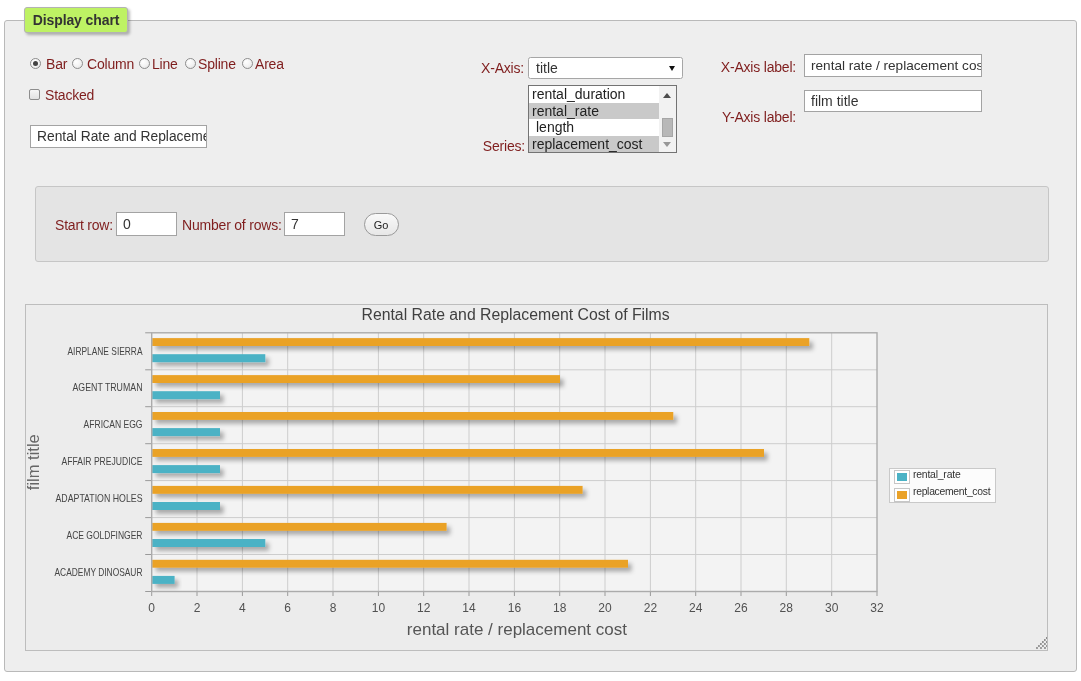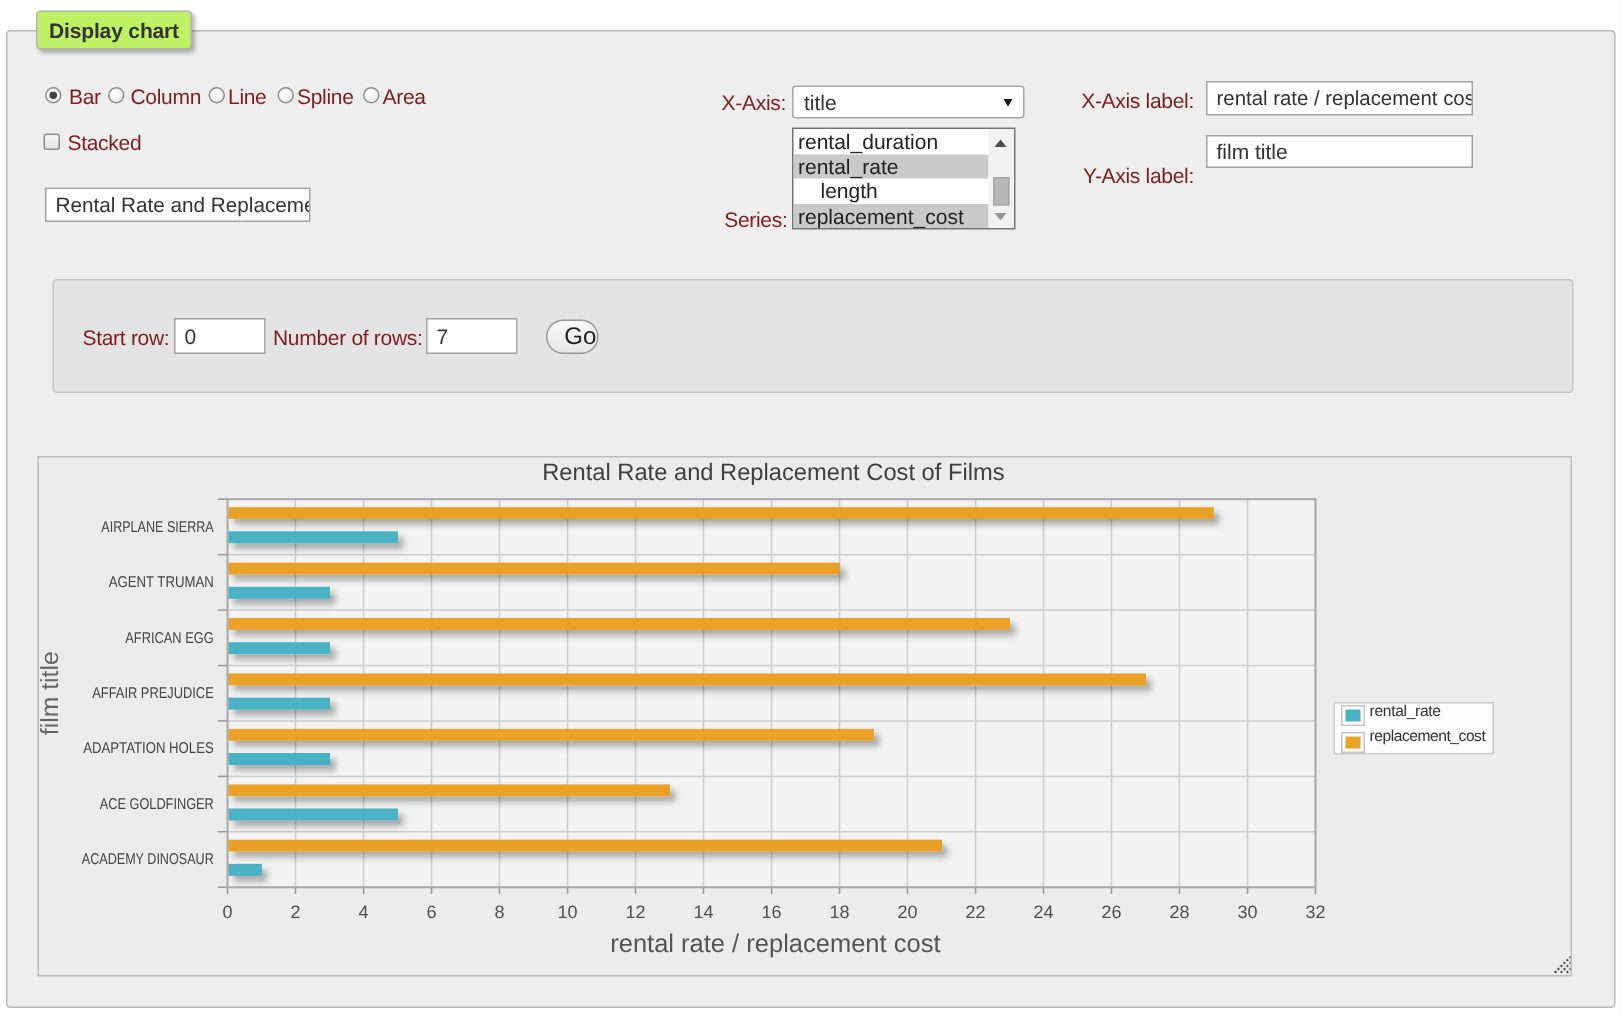--- a/index.html
+++ b/index.html
@@ -52,21 +52,21 @@
   <div class="abs" style="left:669px; top:66px; width:0; height:0;
        border-left:3.8px solid transparent; border-right:3.8px solid transparent;
        border-top:5.5px solid #111;"></div>
 
   <div class="lbl" style="right:556px; top:138px;">Series:</div>
   <div class="abs" style="left:528px; top:85px; width:149px; height:68px; background:#fff;
        border:1px solid #737373; overflow:hidden;">
     <div style="position:absolute; left:0; top:0; width:130px; font-size:14px; color:#222;">
       <div style="height:16.5px; line-height:16.5px; padding-left:3px;">rental_duration</div>
       <div style="height:16.5px; line-height:16.5px; padding-left:3px; background:#c9c9c9;">rental_rate</div>
-      <div style="height:16.5px; line-height:16.5px; padding-left:18px;">length</div>
+      <div style="height:16.5px; line-height:16.5px; padding-left:7px;">length</div>
       <div style="height:16.5px; line-height:16.5px; padding-left:3px; background:#c9c9c9;">replacement_cost</div>
     </div>
     <div style="position:absolute; right:0; top:0; width:17px; height:66px; background:#f2f2f2;">
       <div style="position:absolute; left:4px; top:6.5px; width:0; height:0;
            border-left:4.5px solid transparent; border-right:4.5px solid transparent;
            border-bottom:5.5px solid #4d4d4d;"></div>
       <div style="position:absolute; left:3px; top:32px; width:11px; height:19px;
            background:#b8b8b8; border:1px solid #a6a6a6;"></div>
       <div style="position:absolute; left:4px; top:55.5px; width:0; height:0;
            border-left:4.5px solid transparent; border-right:4.5px solid transparent;
@@ -80,21 +80,21 @@
   <div class="inp" style="left:804px; top:90px; width:178px; height:22px;">film title</div>
 
   <div class="abs" style="left:35px; top:186px; width:1014px; height:76px;
        background:#e4e4e4; border:1px solid #c6c6c6; border-radius:3px;"></div>
   <div class="lbl" style="left:55px; top:217px;">Start row:</div>
   <div class="inp" style="left:116px; top:212px; width:61px; height:24px; line-height:23px;">0</div>
   <div class="lbl" style="left:182px; top:217px;">Number of rows:</div>
   <div class="inp" style="left:284px; top:212px; width:61px; height:24px; line-height:23px;">7</div>
   <div class="abs" style="left:363.5px; top:212.5px; width:35px; height:23.5px; border-radius:12px;
        border:1px solid #9a9a9a; background:linear-gradient(#f9f9f9,#e7e7e7);
-       font-size:16px; color:#222; text-align:right; line-height:22px;">Go</div>
+       font-size:11px; color:#222; text-align:center; line-height:22px;">Go</div>
 
   <div class="abs" style="left:25px; top:304px; width:1023px; height:347px;
        background:#ececec; border:1px solid #bdbdbd;">
     <svg width="1021" height="345" style="position:absolute;left:0;top:0">
 <defs>
           <filter id="bsh" x="-20%" y="-60%" width="150%" height="260%">
             <feDropShadow dx="3.6" dy="3.8" stdDeviation="2" flood-color="#000000" flood-opacity="0.3"></feDropShadow>
           </filter>
         </defs>
 <rect x="125.7" y="27.8" width="725.3" height="258.7" fill="#f3f3f3"></rect>

